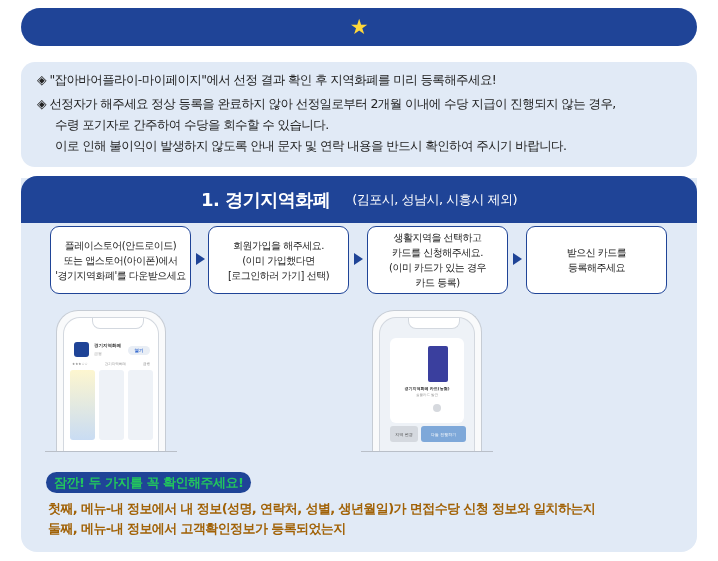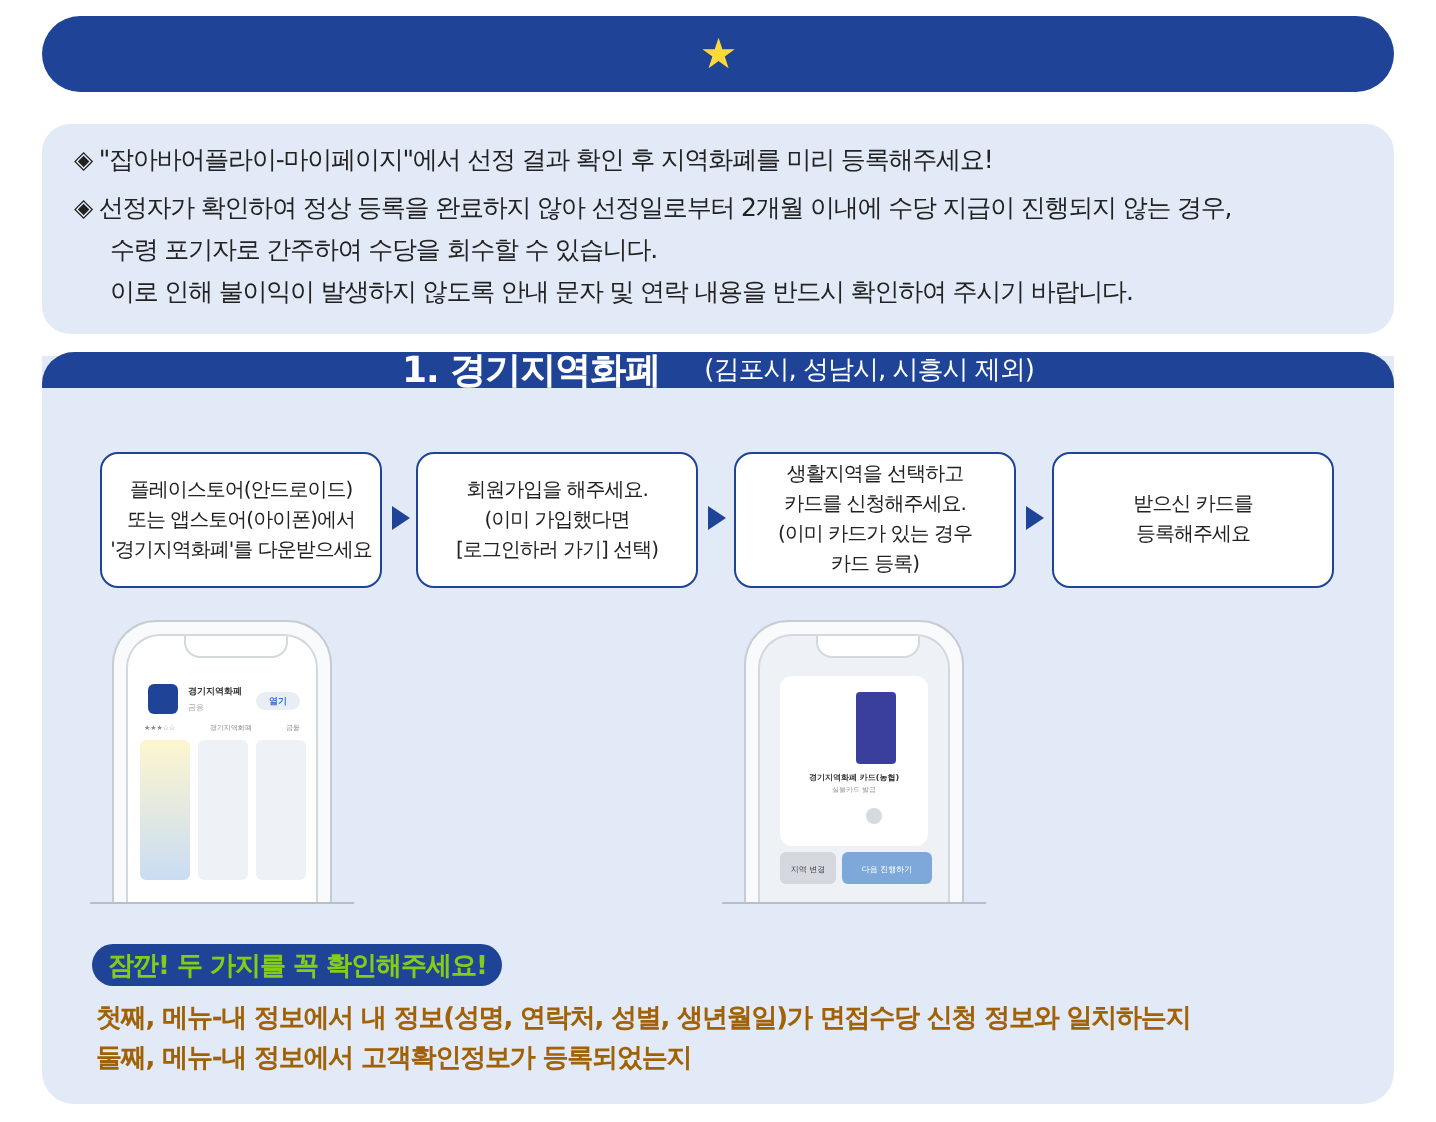--- a/index.html
+++ b/index.html
@@ -20,21 +20,21 @@
     background:#e1eaf6; border-radius:14px;
   }
   .notice-line {
     position:absolute; left:16px; font-size:12.5px; color:#222; letter-spacing:-0.6px; white-space:nowrap;
   }
   .section-box {
     position:absolute; left:21px; top:178px; width:676px; height:374px;
     background:#e1eaf6; border-radius:0 0 16px 16px;
   }
   .section-header {
-    position:absolute; left:21px; top:176px; width:676px; height:18px;
+    position:absolute; left:21px; top:176px; width:676px; height:47px;
     background:#1f4497; border-radius:16px 16px 0 0;
     display:flex; align-items:center; justify-content:center; color:#fff;
   }
   .section-header .main { font-size:18px; font-weight:bold; letter-spacing:-0.5px; }
   .section-header .sub { font-size:13px; margin-left:22px; letter-spacing:-0.5px; }
   .step {
     position:absolute; top:226px; width:139px; height:66px;
     background:#fff; border:1.5px solid #1f4497; border-radius:9px;
     display:flex; align-items:center; justify-content:center; text-align:center;
     font-size:10px; line-height:15px; color:#222; letter-spacing:-0.5px;
@@ -67,40 +67,40 @@
   .card-panel { position:absolute; left:10px; right:10px; top:20px; height:85px; background:#fff; border-radius:6px; }
   .phone2 .inner { background:#eef2f7; }
   .card-img { position:absolute; left:38px; top:8px; width:20px; height:36px; background:#3a3f9e; border-radius:2px; }
   .card-name { position:absolute; left:0; right:0; top:48px; text-align:center; font-size:4px; color:#333; font-weight:bold; }
   .card-desc { position:absolute; left:0; right:0; top:55px; text-align:center; font-size:3.5px; color:#999; }
   .check { position:absolute; left:43px; top:66px; width:8px; height:8px; border-radius:50%; background:#d6d9de; }
   .btn-grey { position:absolute; left:10px; top:108px; width:28px; height:16px; background:#d5d9df; border-radius:3px; font-size:4px; color:#444; display:flex; align-items:center; justify-content:center; }
   .btn-blue { position:absolute; left:41px; top:108px; width:45px; height:16px; background:#7ea8d9; border-radius:3px; font-size:4px; color:#fff; display:flex; align-items:center; justify-content:center; }
   .warn-badge {
     position:absolute; left:46px; top:472px; height:21px; padding:0 8px;
-    background:#1f4497; border-radius:11px; color:#84cc16; font-weight:bold; font-size:13px;
+    background:#1f4497; border-radius:11px; color:#22c55e; font-weight:bold; font-size:13px;
     display:flex; align-items:center; letter-spacing:-0.5px;
   }
   .warn-line { position:absolute; left:48px; font-size:13px; color:#a16207; font-weight:bold; letter-spacing:-0.6px; white-space:nowrap; }
 </style>
 </head>
 <body>
 
 <div class="title-bar">
   <span class="yellow">★</span>
 </div>
 
 <div class="notice-box">
   <div class="notice-line" style="top:10px">
     <span>◈</span>
     <span>"잡아바어플라이-마이페이지"에서 선정 결과 확인 후 지역화폐를 미리 등록해주세요!</span>
   </div>
   <div class="notice-line" style="top:34px">
     <span>◈</span>
-    <span>선정자가 확인하여 정상 등록을 완료하지 않아 선정일로부터 2개월 이내에 수당 지급이 진행되지 않는 경우,</span>
+    <span>선정자가 해주세요 정상 등록을 완료하지 않아 선정일로부터 2개월 이내에 수당 지급이 진행되지 않는 경우,</span>
   </div>
   <div class="notice-line" style="top:76px; left:34px">이로 인해 불이익이 발생하지 않도록 안내 문자 및 연락 내용을 반드시 확인하여 주시기 바랍니다.</div>
   <div class="notice-line" style="top:55px; left:34px">수령 포기자로 간주하여 수당을 회수할 수 있습니다.</div>
 </div>
 
 <div class="section-box"></div>
 <div class="section-header">
   <span class="main">1. 경기지역화폐</span>
   <span class="sub">(김포시, 성남시, 시흥시 제외)</span>
 </div>

